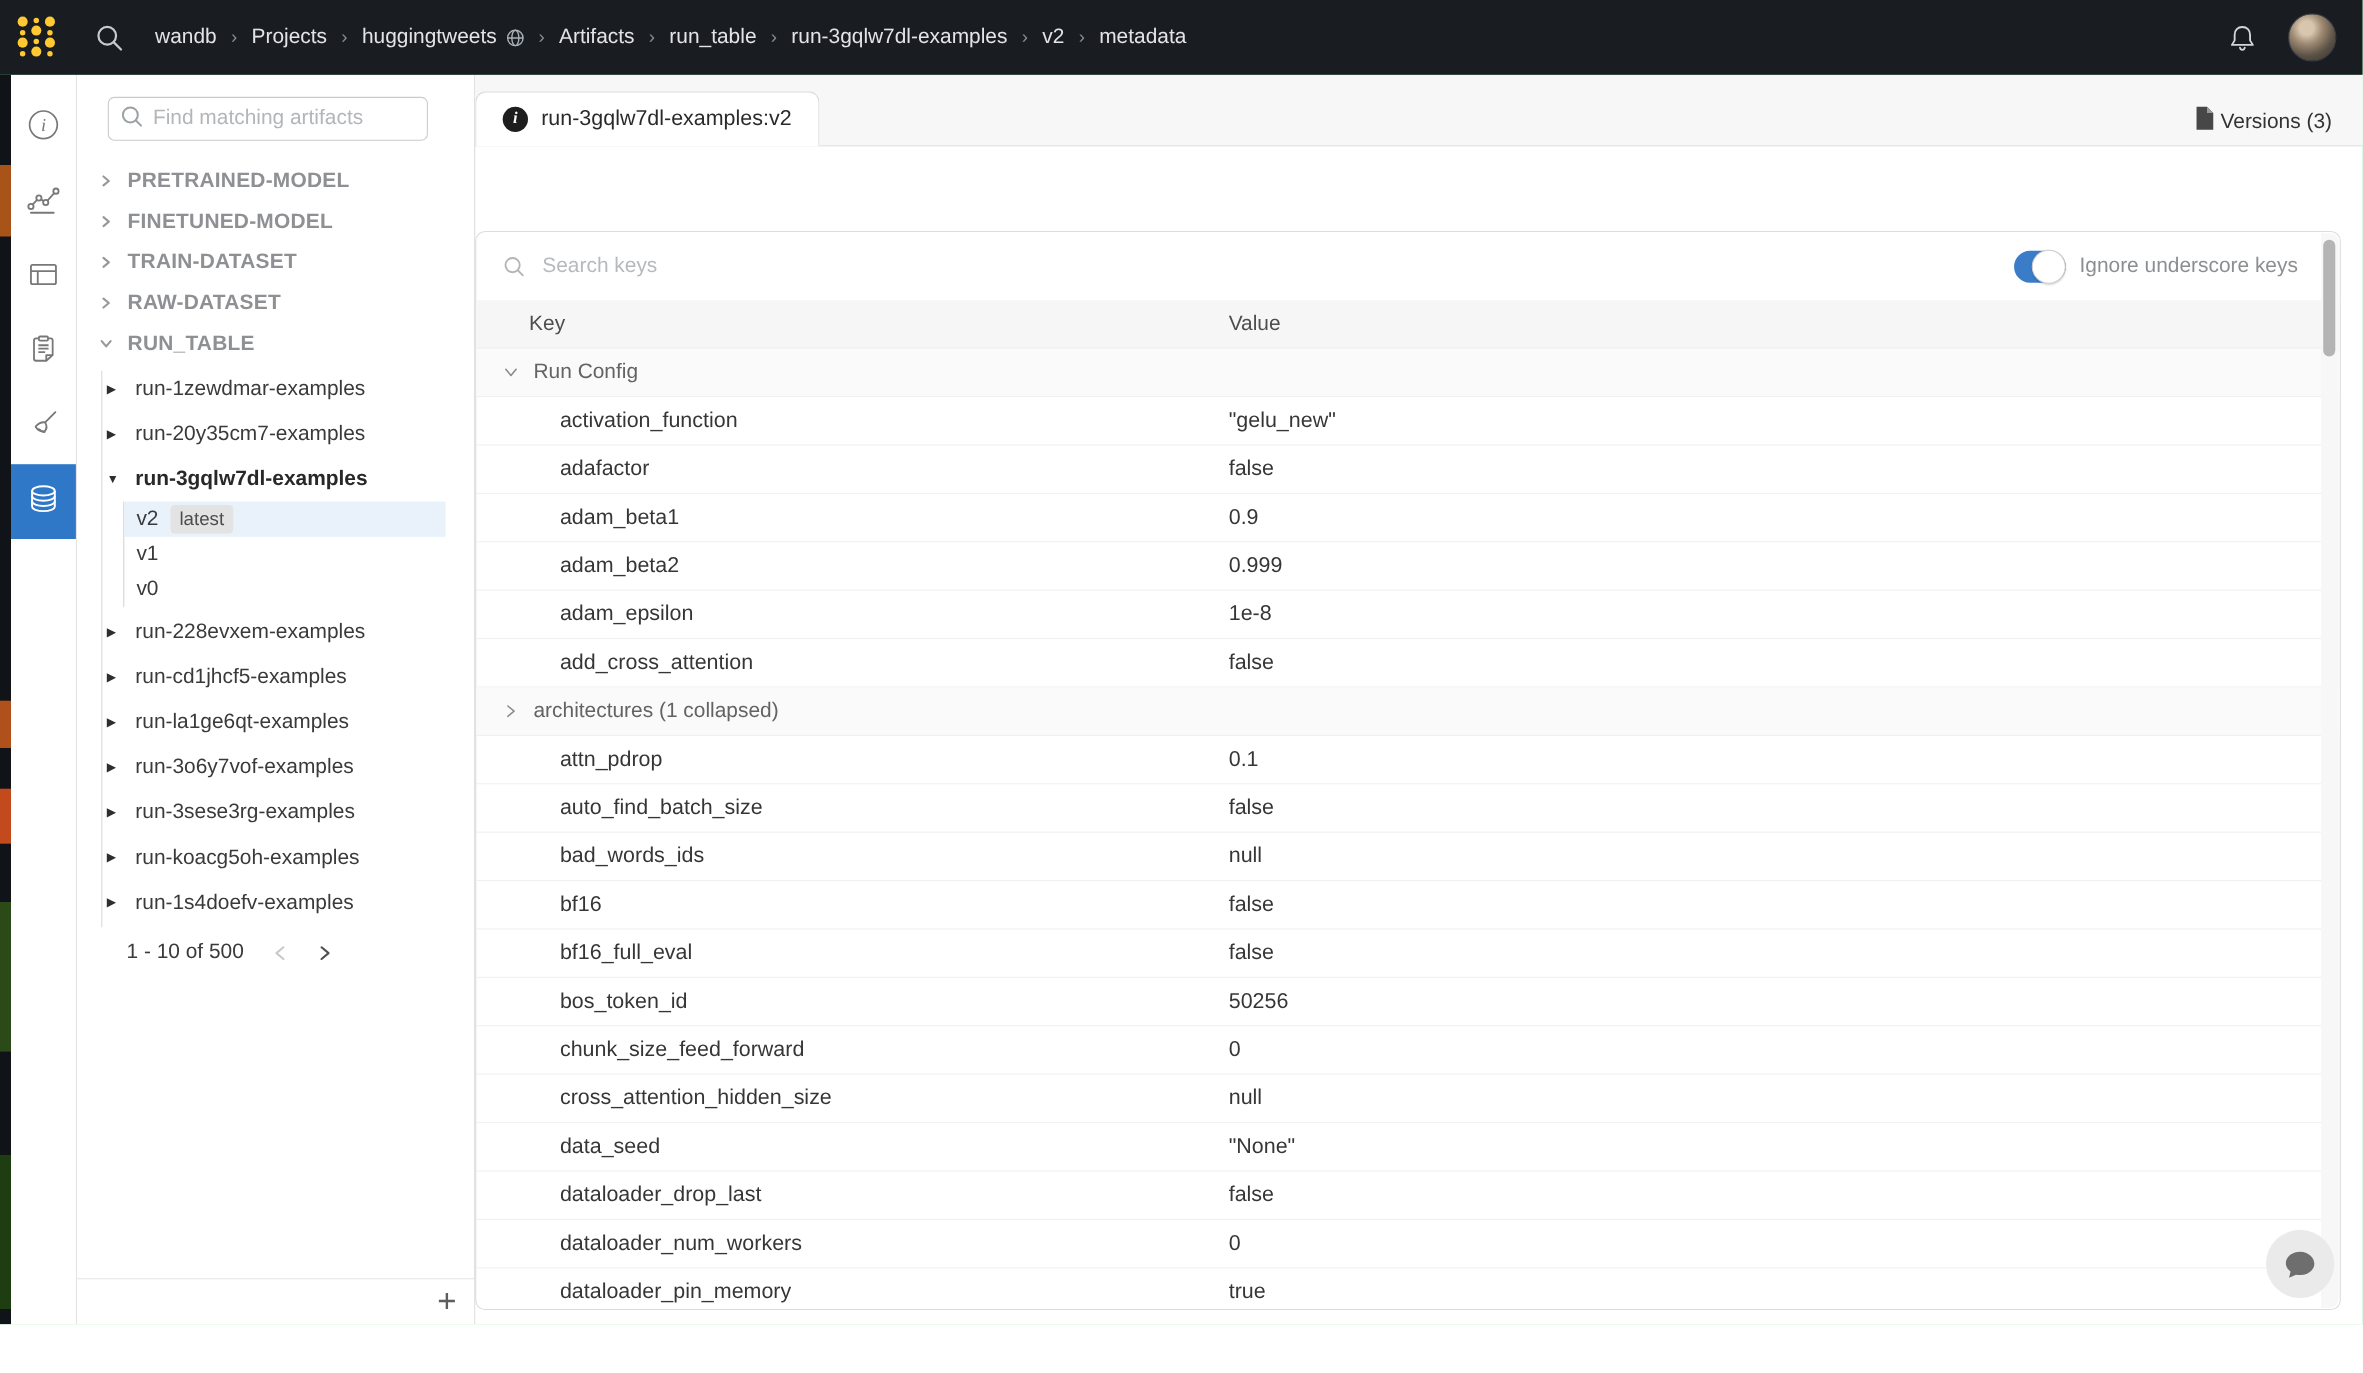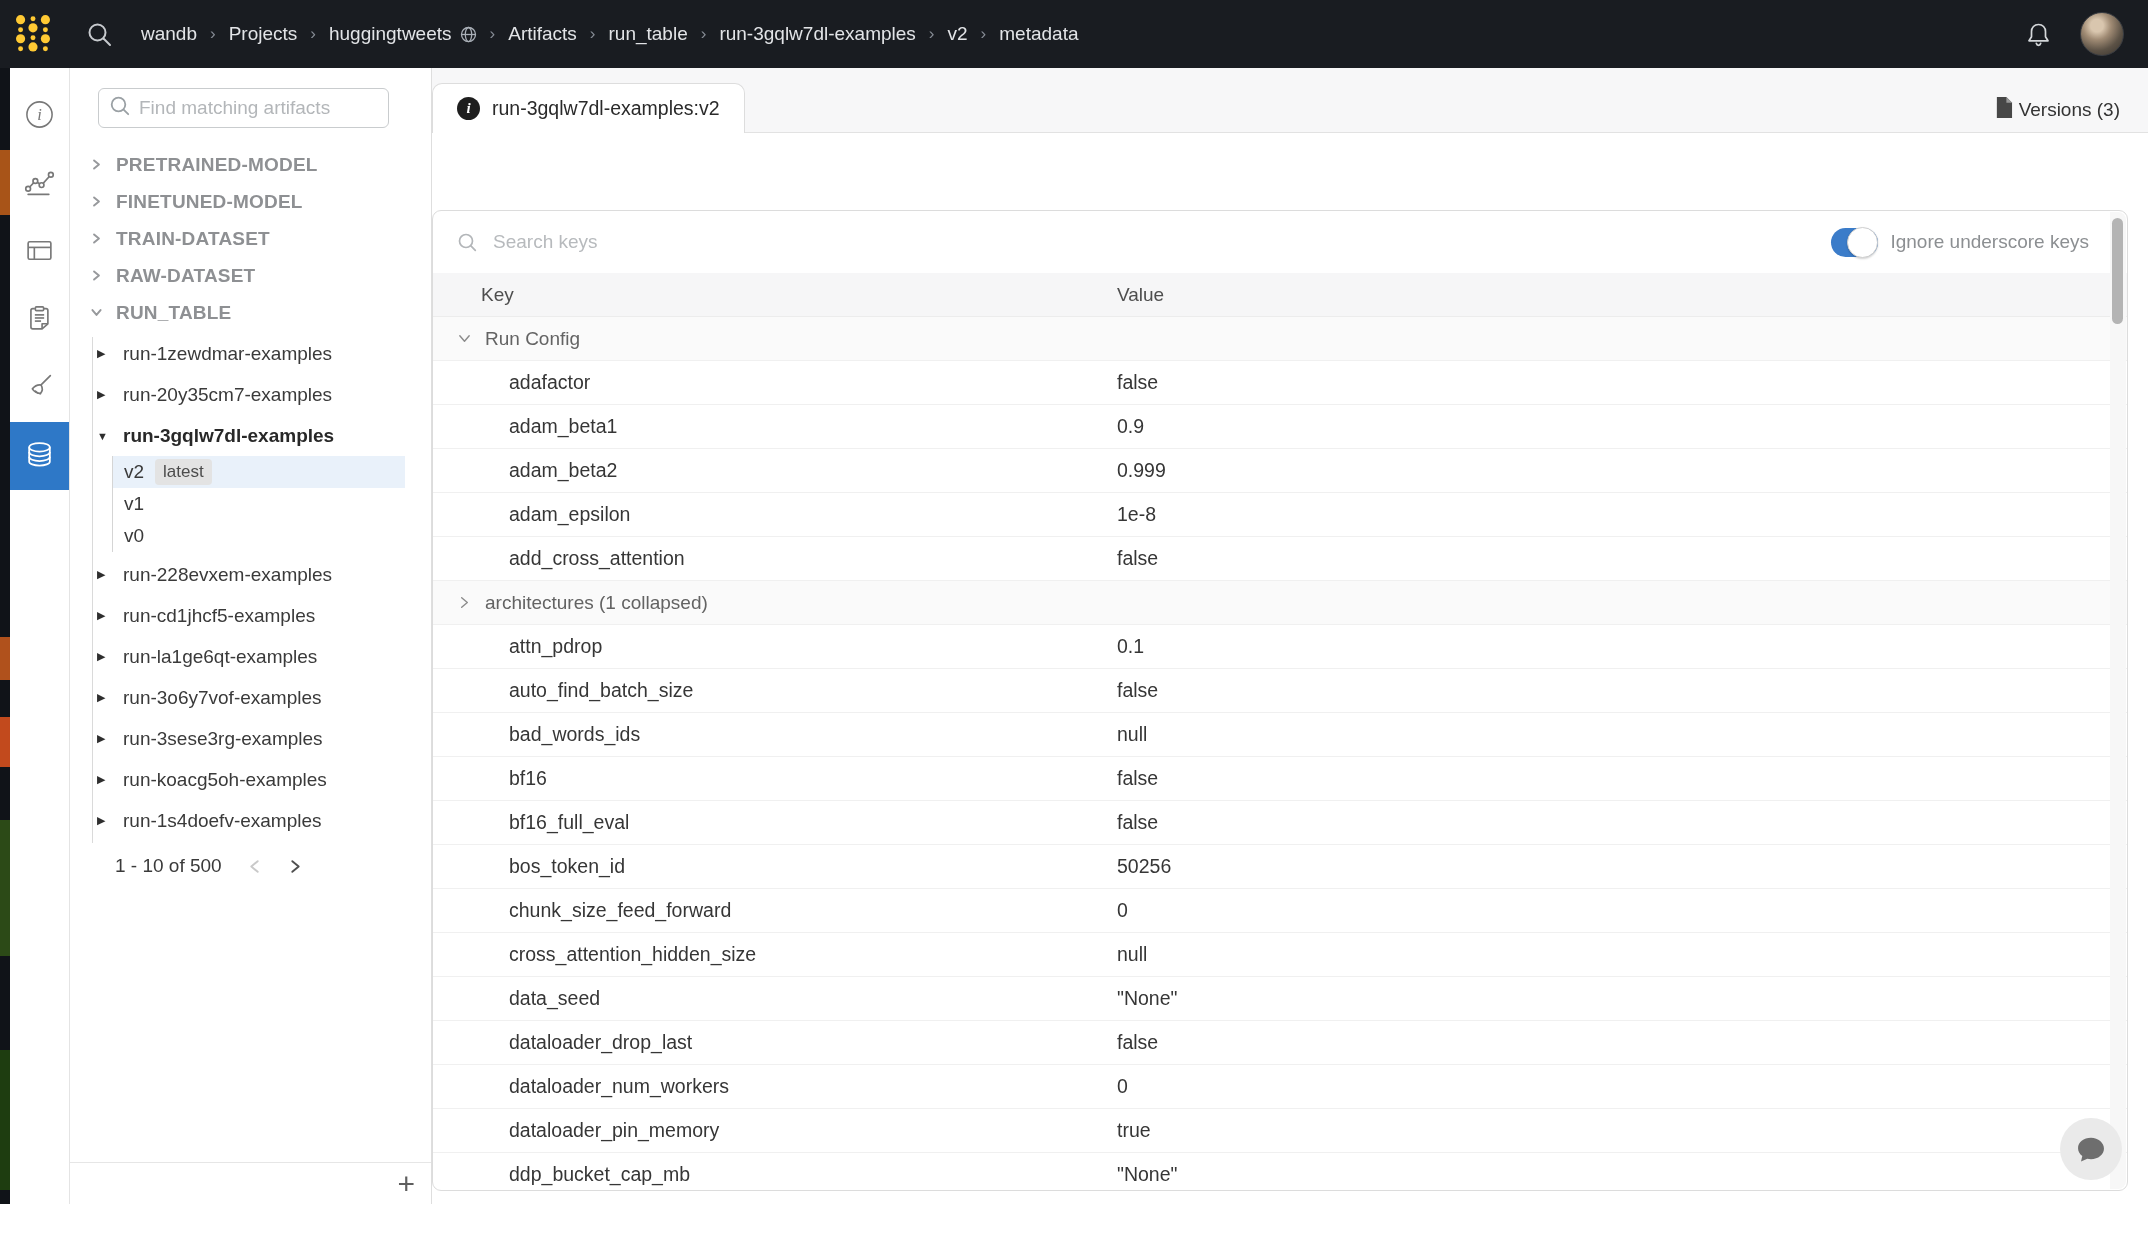--- a/index.html
+++ b/index.html
@@ -390,20 +390,24 @@
         <div>
             <div class="trow group">
               <span class="g-chev">
                 <svg width="15" height="15" viewBox="0 0 16 16">
                   <path d="M3 5l5 6 5-6" fill="none" stroke="currentColor" stroke-width="1.5" stroke-linecap="round" stroke-linejoin="round"></path>
                 </svg>
               </span>
               <span class="g-label">Run Config</span>
             </div>
             <div class="trow">
+              <div class="k-cell">activation_function</div>
+              <div class="v-cell">"gelu_new"</div>
+            </div>
+            <div class="trow">
               <div class="k-cell">adafactor</div>
               <div class="v-cell">false</div>
             </div>
             <div class="trow">
               <div class="k-cell">adam_beta1</div>
               <div class="v-cell">0.9</div>
             </div>
             <div class="trow">
               <div class="k-cell">adam_beta2</div>
               <div class="v-cell">0.999</div>

